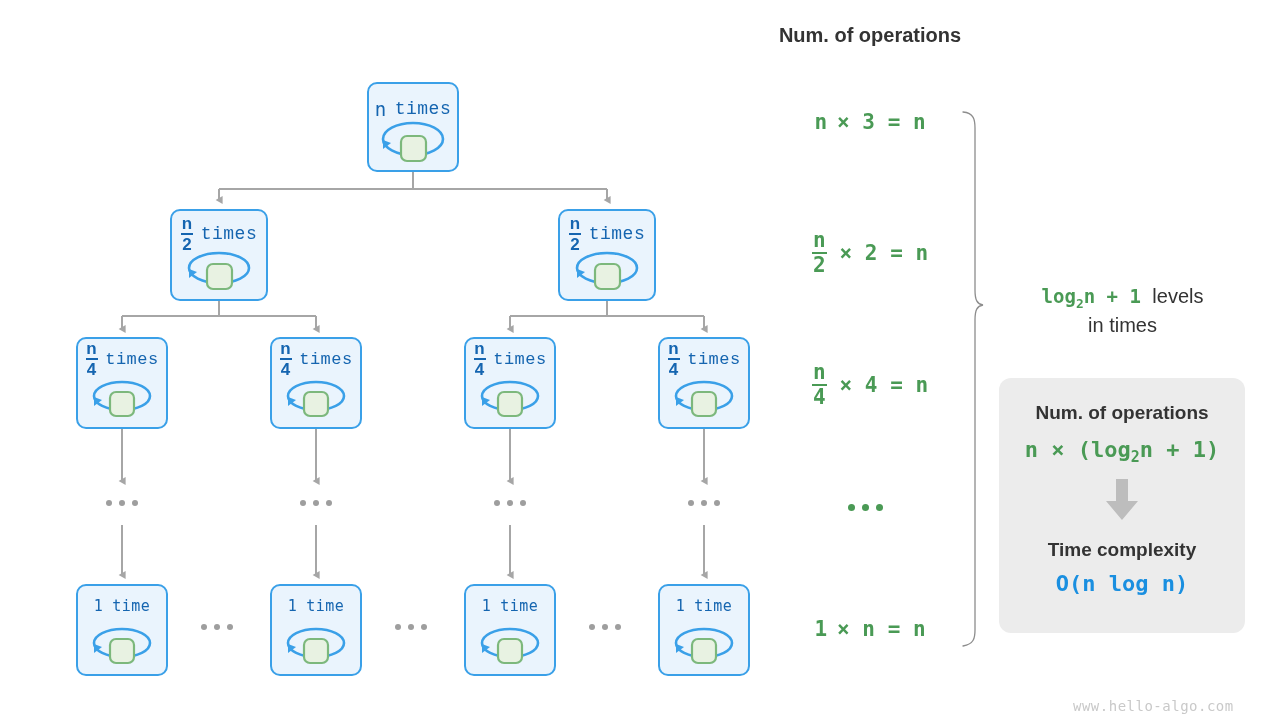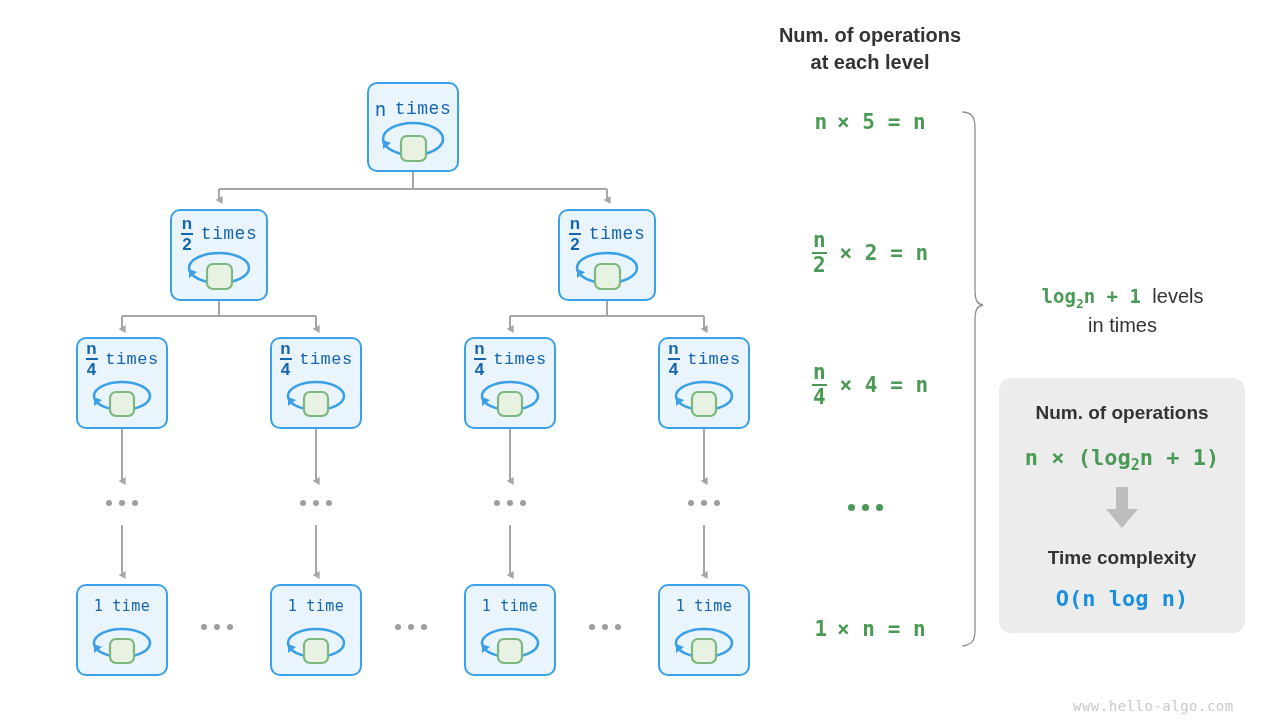--- a/index.html
+++ b/index.html
@@ -377,26 +377,25 @@
       <i></i>
   </div>
   <div class="dots-h" style="left:589px;top:624px;">
     <i></i>
       <i></i>
       <i></i>
   </div>
 
   <div class="heading" style="left:750px;top:22px;width:240px;font-size:20px;line-height:1.35;">
     <div>Num. of operations</div>
-    <div>at each level</div>
   </div>
 
   <div class="formula" style="left:750px;top:110px;width:240px;justify-content:center;font-size:21px;">
     <span style="margin-right:10px">n</span>
-    <span>× 5 = n</span>
+    <span>× 3 = n</span>
   </div>
 
   <div class="formula" style="left:750px;top:230px;width:240px;justify-content:center;font-size:21px;">
     <span class="frac">
       <span class="num">n</span>
       <span class="den">2</span>
     </span>
     <span style="margin-left:13px">× 2 = n</span>
   </div>
 
@@ -423,27 +422,27 @@
     <div>
       <span class="gf">
         <span>log</span><sub>2</sub><span>n + 1</span>
       </span><span> levels</span>
     </div>
     <div>in times</div>
   </div>
 
   <div id="summary-box" style="left:999px;top:378px;width:246px;height:255px;padding:24px 16px 0 16px;">
     <div class="sb-title">Num. of operations</div>
-    <div class="sb-formula" style="margin-top:21px;">
+    <div class="sb-formula" style="margin-top:13px;">
       <span>n × (log</span><sub>2</sub><span>n + 1)</span>
     </div>
     <div class="sb-arrow">
       <svg width="36" height="42" viewBox="0 0 36 42">
         <path d="M12,0 L24,0 L24,22 L34,22 L18,41 L2,22 L12,22 Z" fill="#bdbdbd"></path>
       </svg>
     </div>
     <div class="sb-title">Time complexity</div>
-    <div class="sb-complexity" style="margin-top:17px;text-align:right;">O(n log n)</div>
+    <div class="sb-complexity" style="margin-top:10px;text-align:right;">O(n log n)</div>
   </div>
 
   <div id="watermark" style="left:1073px;top:678px;">www.hello-algo.com</div>
 
 </div>
 
 </body></html>

